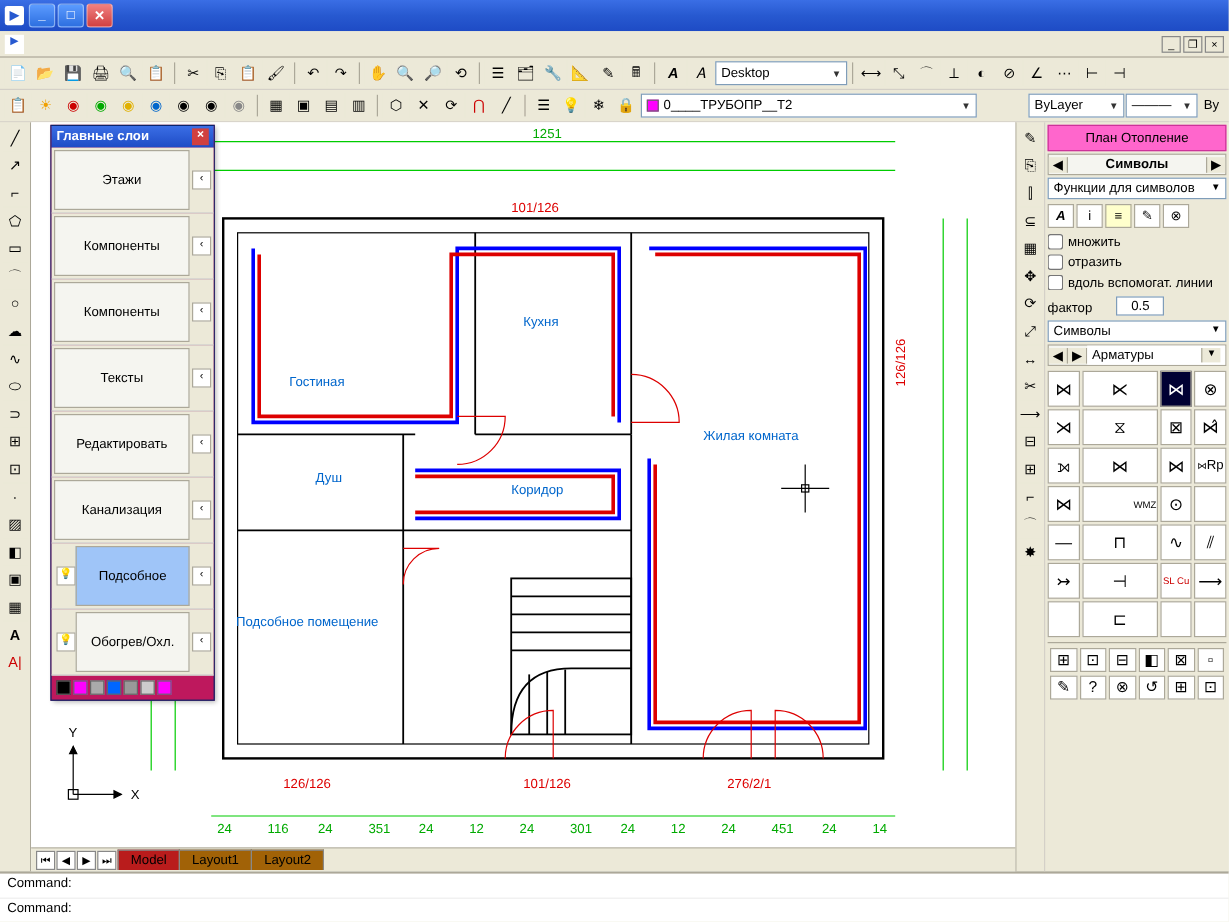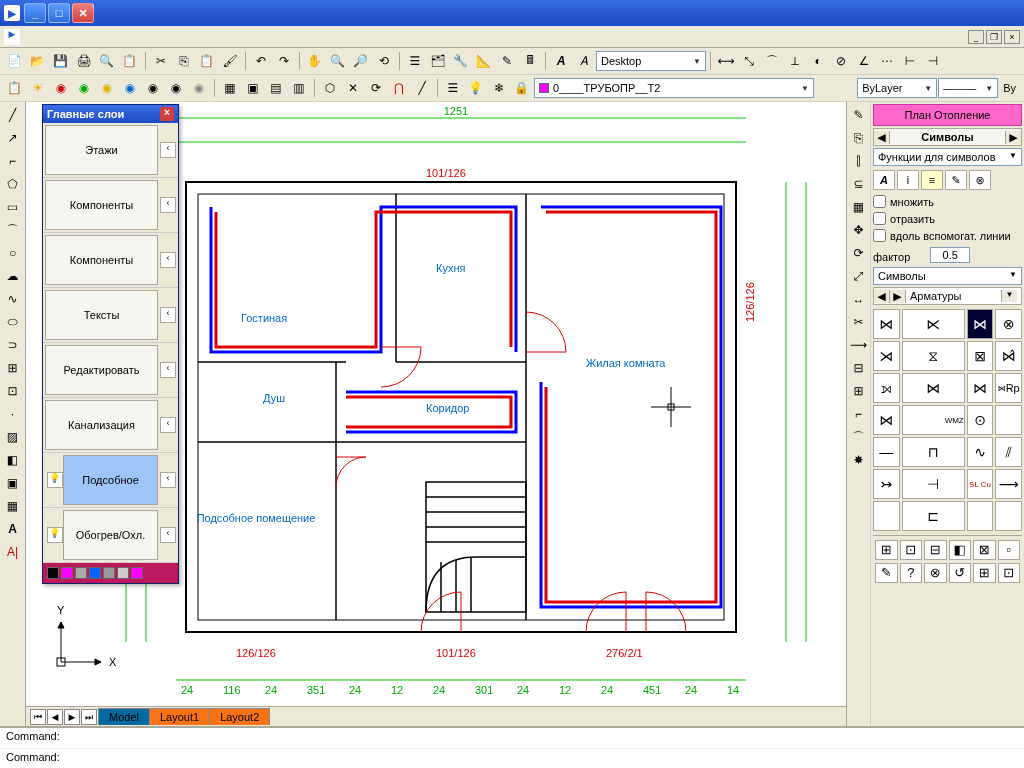--- a/index.html
+++ b/index.html
@@ -65,22 +65,22 @@
 .checkrow { display: flex; align-items: center; gap: 4px; padding: 1px 0; }
 .checkrow input { width: 13px; height: 13px; }
 .factorrow { display: flex; align-items: flex-end; gap: 20px; padding: 2px 0; }
 .factorrow input { width: 40px; border: 1px solid #7f9db9; padding: 1px 2px; text-align: center; }
 .symgrid { display: grid; grid-template-columns: repeat(4, 1fr); gap: 2px; padding: 2px 0; }
 .symgrid .cell { height: 30px; border: 1px solid #aca899; background: #fff; display: flex; align-items: center; justify-content: center; font-size: 14px; }
 
 
 .dwgtabs { height: 20px; background: #ece9d8; display: flex; align-items: center; border-top: 1px solid #aca899; padding: 0 4px; }
 .dwgtabs .nav { width: 16px; height: 16px; border: 1px solid #888; text-align: center; line-height: 14px; font-size: 9px; margin-right: 1px; background:#fff; }
-.dwgtabs .tab { padding: 2px 10px; border: 1px solid #888; border-bottom: none; background: #f97316; margin-right: -1px; }
-.dwgtabs .tab.active { background: #0369a1; font-weight: normal; }
+.dwgtabs .tab { padding: 2px 10px; border: 1px solid #888; border-bottom: none; background: #a16207; margin-right: -1px; }
+.dwgtabs .tab.active { background: #b91c1c; font-weight: normal; }
 
 
 .cmdarea { height: 44px; background: #fff; border-top: 2px solid #aca899; display: flex; flex-direction: column; font-family: 'Courier New', monospace; font-size: 12px; }
 .cmdline { flex: 1; padding: 2px 6px; border-bottom: 1px solid #eee; }
 
 
 .rbottom { border-top: 1px solid #aca899; padding: 4px 2px; display: flex; flex-direction: column; gap: 3px; }
 .rbrow { display: flex; gap: 2px; }
 .rbrow .b { flex: 1; height: 20px; border: 1px solid #aca899; background: #fff; text-align: center; line-height: 18px; font-size: 13px; }
 </style>

